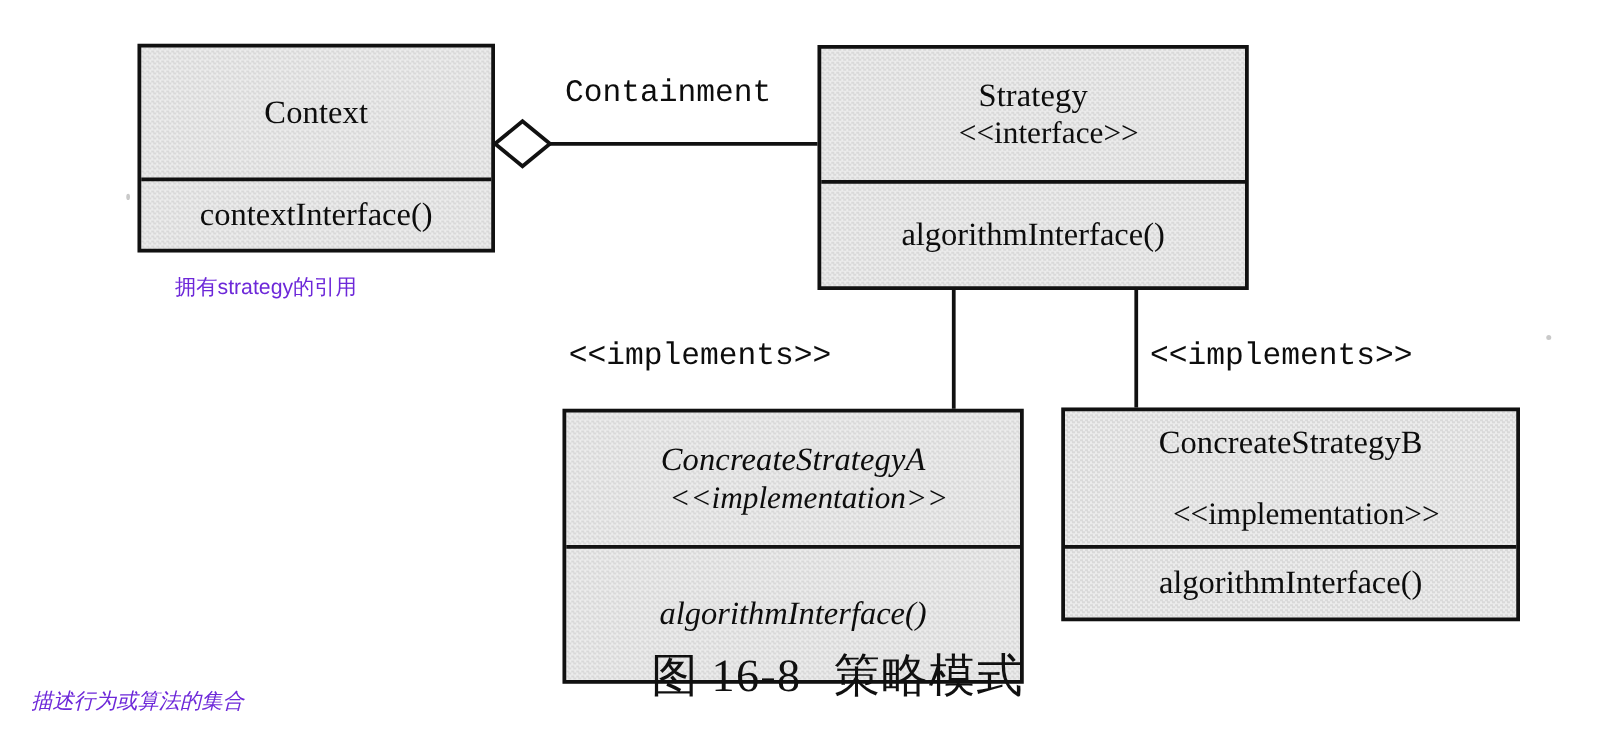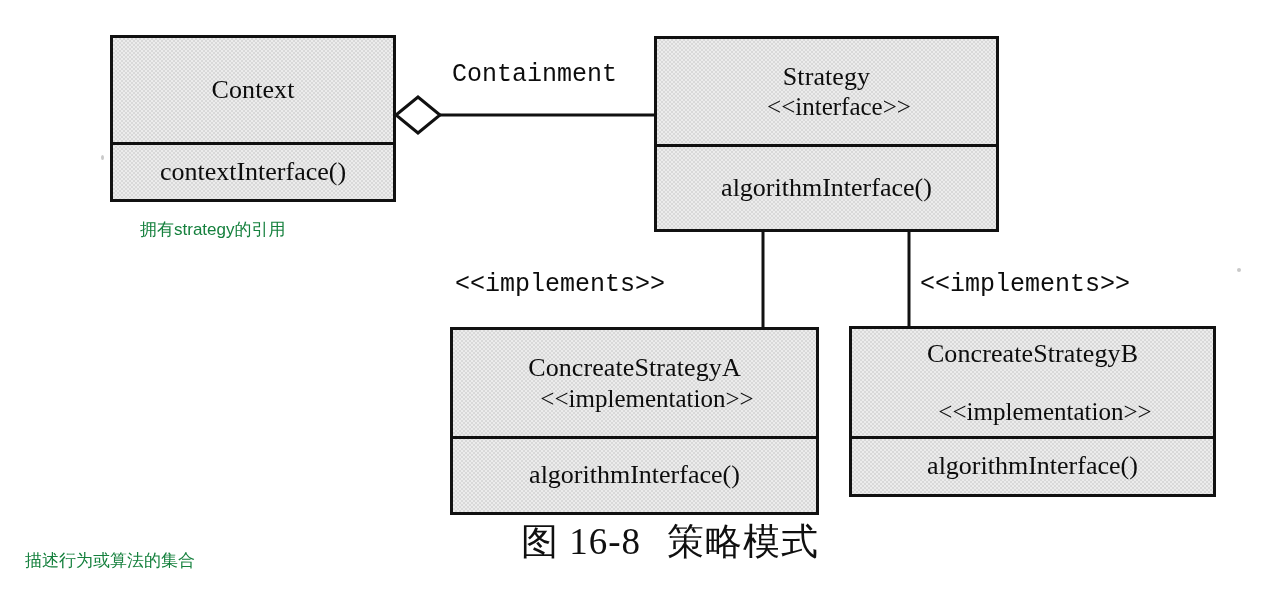--- a/index.html
+++ b/index.html
@@ -88,21 +88,21 @@
     color: #0d0d0d;
     white-space: nowrap;
     font-family: Liberation Mono, monospace;
   }
 
   
   .annotation {
     position: absolute;
     font-size: 17px;
     line-height: 1;
-    color: #15803d;
+    color: #6d28d9;
     white-space: nowrap;
     font-family: "Liberation Sans", "DejaVu Sans", sans-serif;
   }
 
   
   .figure-caption {
     position: absolute;
     font-size: 37px;
     line-height: 1;
     color: #101010;
@@ -150,21 +150,21 @@
   <div class="uml-box" style="left:654px; top:36px; width:345px; height:196px;">
     <div class="uml-compartment" style="height:105px;">
       <div class="cls-name">Strategy</div>
       <div class="cls-stereo">&lt;&lt;interface&gt;&gt;</div>
     </div>
     <div class="uml-compartment divider-top" style="flex:1;">
       <div class="cls-op">algorithmInterface()</div>
     </div>
   </div>
 
-  <div class="uml-box" style="left:450px; top:327px; width:369px; height:188px;">
+  <div class="uml-box" style="left:450px; top:327px; width:369px; height:220px;font-style:italic;">
     <div class="uml-compartment" style="height:106px;">
       <div class="cls-name">ConcreateStrategyA</div>
       <div class="cls-stereo">&lt;&lt;implementation&gt;&gt;</div>
     </div>
     <div class="uml-compartment divider-top" style="flex:1;">
       <div class="cls-op">algorithmInterface()</div>
     </div>
   </div>
 
   <div class="uml-box" style="left:849px; top:326px; width:367px; height:171px;">
@@ -178,21 +178,21 @@
   </div>
 
   <div class="edge-label" style="left:452px; top:62px;">Containment</div>
 
   <div class="edge-label" style="left:455px; top:272px;">&lt;&lt;implements&gt;&gt;</div>
 
   <div class="edge-label" style="left:920px; top:272px;">&lt;&lt;implements&gt;&gt;</div>
 
   <div class="annotation" style="left:140px; top:221px;">拥有strategy的引用</div>
 
-  <div class="annotation" style="left:25px; top:552px;">描述行为或算法的集合</div>
+  <div class="annotation" style="left:25px; top:552px;font-style:italic;">描述行为或算法的集合</div>
 
   <div class="figure-caption" style="left: 521px; top: 523px;">
     <span>图 16-8</span><span class="caption-gap"></span><span>策略模式</span>
   </div>
 
   <div class="speck" style="left:101px; top:155px; width:3px; height:5px;"></div>
   <div class="speck" style="left:1237px; top:268px; width:4px; height:4px;"></div>
 
 </div>
 

